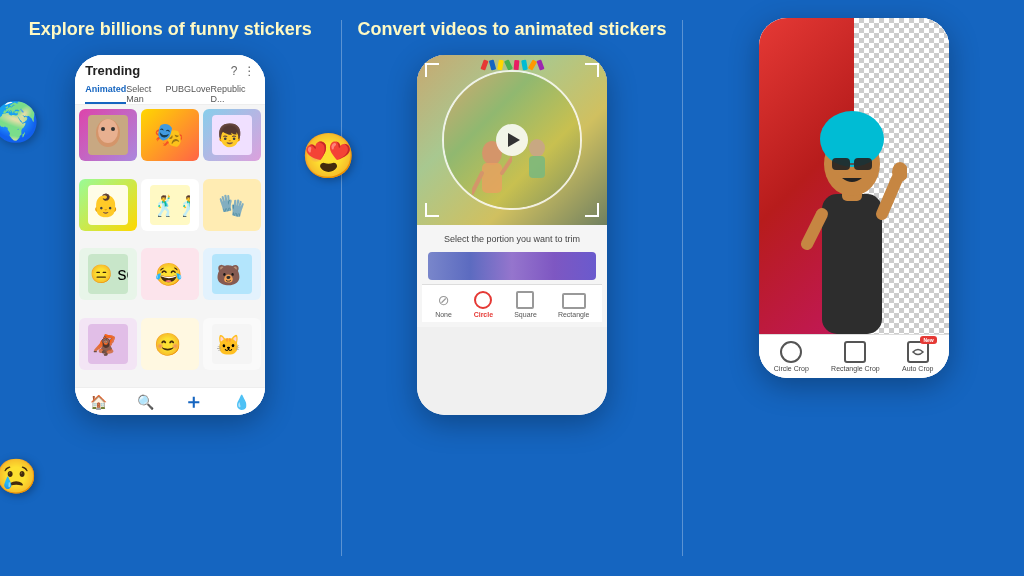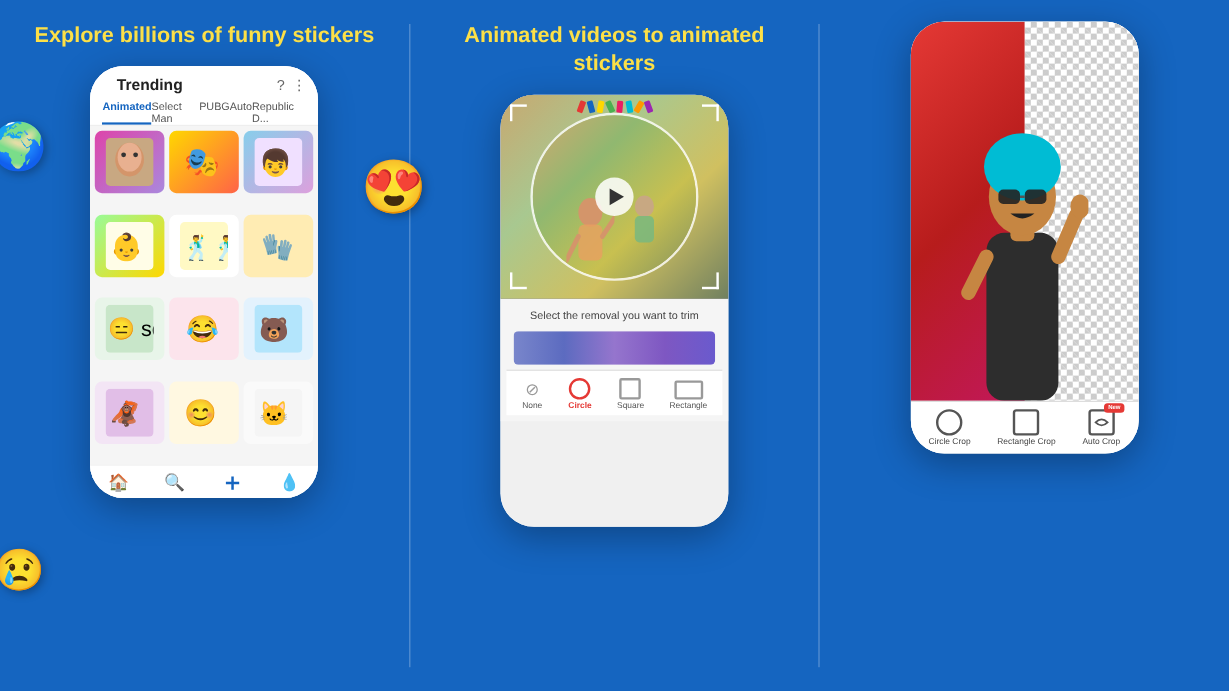--- a/index.html
+++ b/index.html
@@ -30,21 +30,21 @@
     }
 
     .panel-divider {
       width: 1px;
       background: rgba(255,255,255,0.3);
       align-self: stretch;
       margin: 20px 0;
     }
 
     .panel-title {
-      color: #fde047;
+      color: #fef9c3;
       font-size: 18px;
       font-weight: 700;
       text-align: center;
       margin-bottom: 14px;
       line-height: 1.3;
     }
 
     
     .phone-mockup {
       width: 190px;
@@ -70,21 +70,20 @@
       background: white;
       padding: 8px 10px 0;
       border-bottom: 1px solid #eee;
     }
 
     .sticker-header-top {
       display: flex;
       justify-content: space-between;
       align-items: center;
       margin-bottom: 6px;
-      margin-left: 12px;
     }
 
     .sticker-title {
       font-size: 13px;
       font-weight: 600;
       color: #222;
     }
 
     .sticker-icons {
       display: flex;
@@ -277,21 +276,21 @@
             <span class="sticker-title">Trending</span>
             <div class="sticker-icons">
               <span>?</span>
               <span>⋮</span>
             </div>
           </div>
           <div class="sticker-tabs">
             <span class="sticker-tab-active">Animated</span>
             <span>Select Man</span>
             <span>PUBG</span>
-            <span>Auto</span>
+            <span>Love</span>
             <span>Republic D...</span>
           </div>
         </div>
         <div class="sticker-grid">
           <div class="sticker-cell sticker-img-1">
             <svg width="40" height="40" viewBox="0 0 40 40">
                 <rect fill="#c8a882" width="40" height="40" rx="4"></rect>
                 <ellipse cx="20" cy="18" rx="12" ry="14" fill="#d4956a"></ellipse>
                 <ellipse cx="20" cy="16" rx="10" ry="12" fill="#e8b090"></ellipse>
                 <circle cx="15" cy="14" r="2" fill="#333"></circle>
@@ -369,21 +368,21 @@
           <span style="font-size:20px;color:#1565C0;font-weight:bold;">＋</span>
           <span>💧</span>
         </div>
       </div>
     </div>
   </div>
 
   <div class="panel-divider"></div>
 
   <div class="panel">
-    <div class="panel-title">Animated videos to
+    <div class="panel-title">Convert videos to
 animated stickers</div>
 
     <div class="phone-mockup">
       <div class="video-app">
 
         <div style="position:relative; background:#888; height:170px; overflow:hidden;">
 
           <div style="position:absolute;inset:0;background:linear-gradient(135deg,#c8a870,#a8c890,#d0c060,#708060);"></div>
 
           <div style="position:absolute;top:0;left:0;right:0;height:50px;display:flex;justify-content:center;gap:3px;padding:5px;">
@@ -420,21 +419,21 @@
             </div>
           </div>
 
           <div style="position:absolute;top:8px;left:8px;width:14px;height:14px;border-top:2px solid #fff;border-left:2px solid #fff;"></div>
           <div style="position:absolute;top:8px;right:8px;width:14px;height:14px;border-top:2px solid #fff;border-right:2px solid #fff;"></div>
           <div style="position:absolute;bottom:8px;left:8px;width:14px;height:14px;border-bottom:2px solid #fff;border-left:2px solid #fff;"></div>
           <div style="position:absolute;bottom:8px;right:8px;width:14px;height:14px;border-bottom:2px solid #fff;border-right:2px solid #fff;"></div>
         </div>
 
         <div style="padding:5px;background:#f5f5f5;">
-          <div class="video-select-text">Select the removal you want to trim</div>
+          <div class="video-select-text">Select the portion you want to trim</div>
 
           <div style="height:28px;background:#555;border-radius:4px;margin:4px 6px;overflow:hidden;display:flex;">
             <div style="flex:1;background:linear-gradient(90deg,#7986cb,#5c6bc0,#9575cd,#7e57c2,#6a5acd);"></div>
           </div>
 
           <div style="display:flex;justify-content:space-around;padding:6px 2px 4px;background:white;border-top:1px solid #ddd;margin-top:4px;">
             <div style="display:flex;flex-direction:column;align-items:center;gap:2px;">
               <div style="width:18px;height:18px;position:relative;display:flex;align-items:center;justify-content:center;font-size:14px;color:#999;">⊘</div>
               <span style="font-size:7px;color:#555;">None</span>
             </div>

